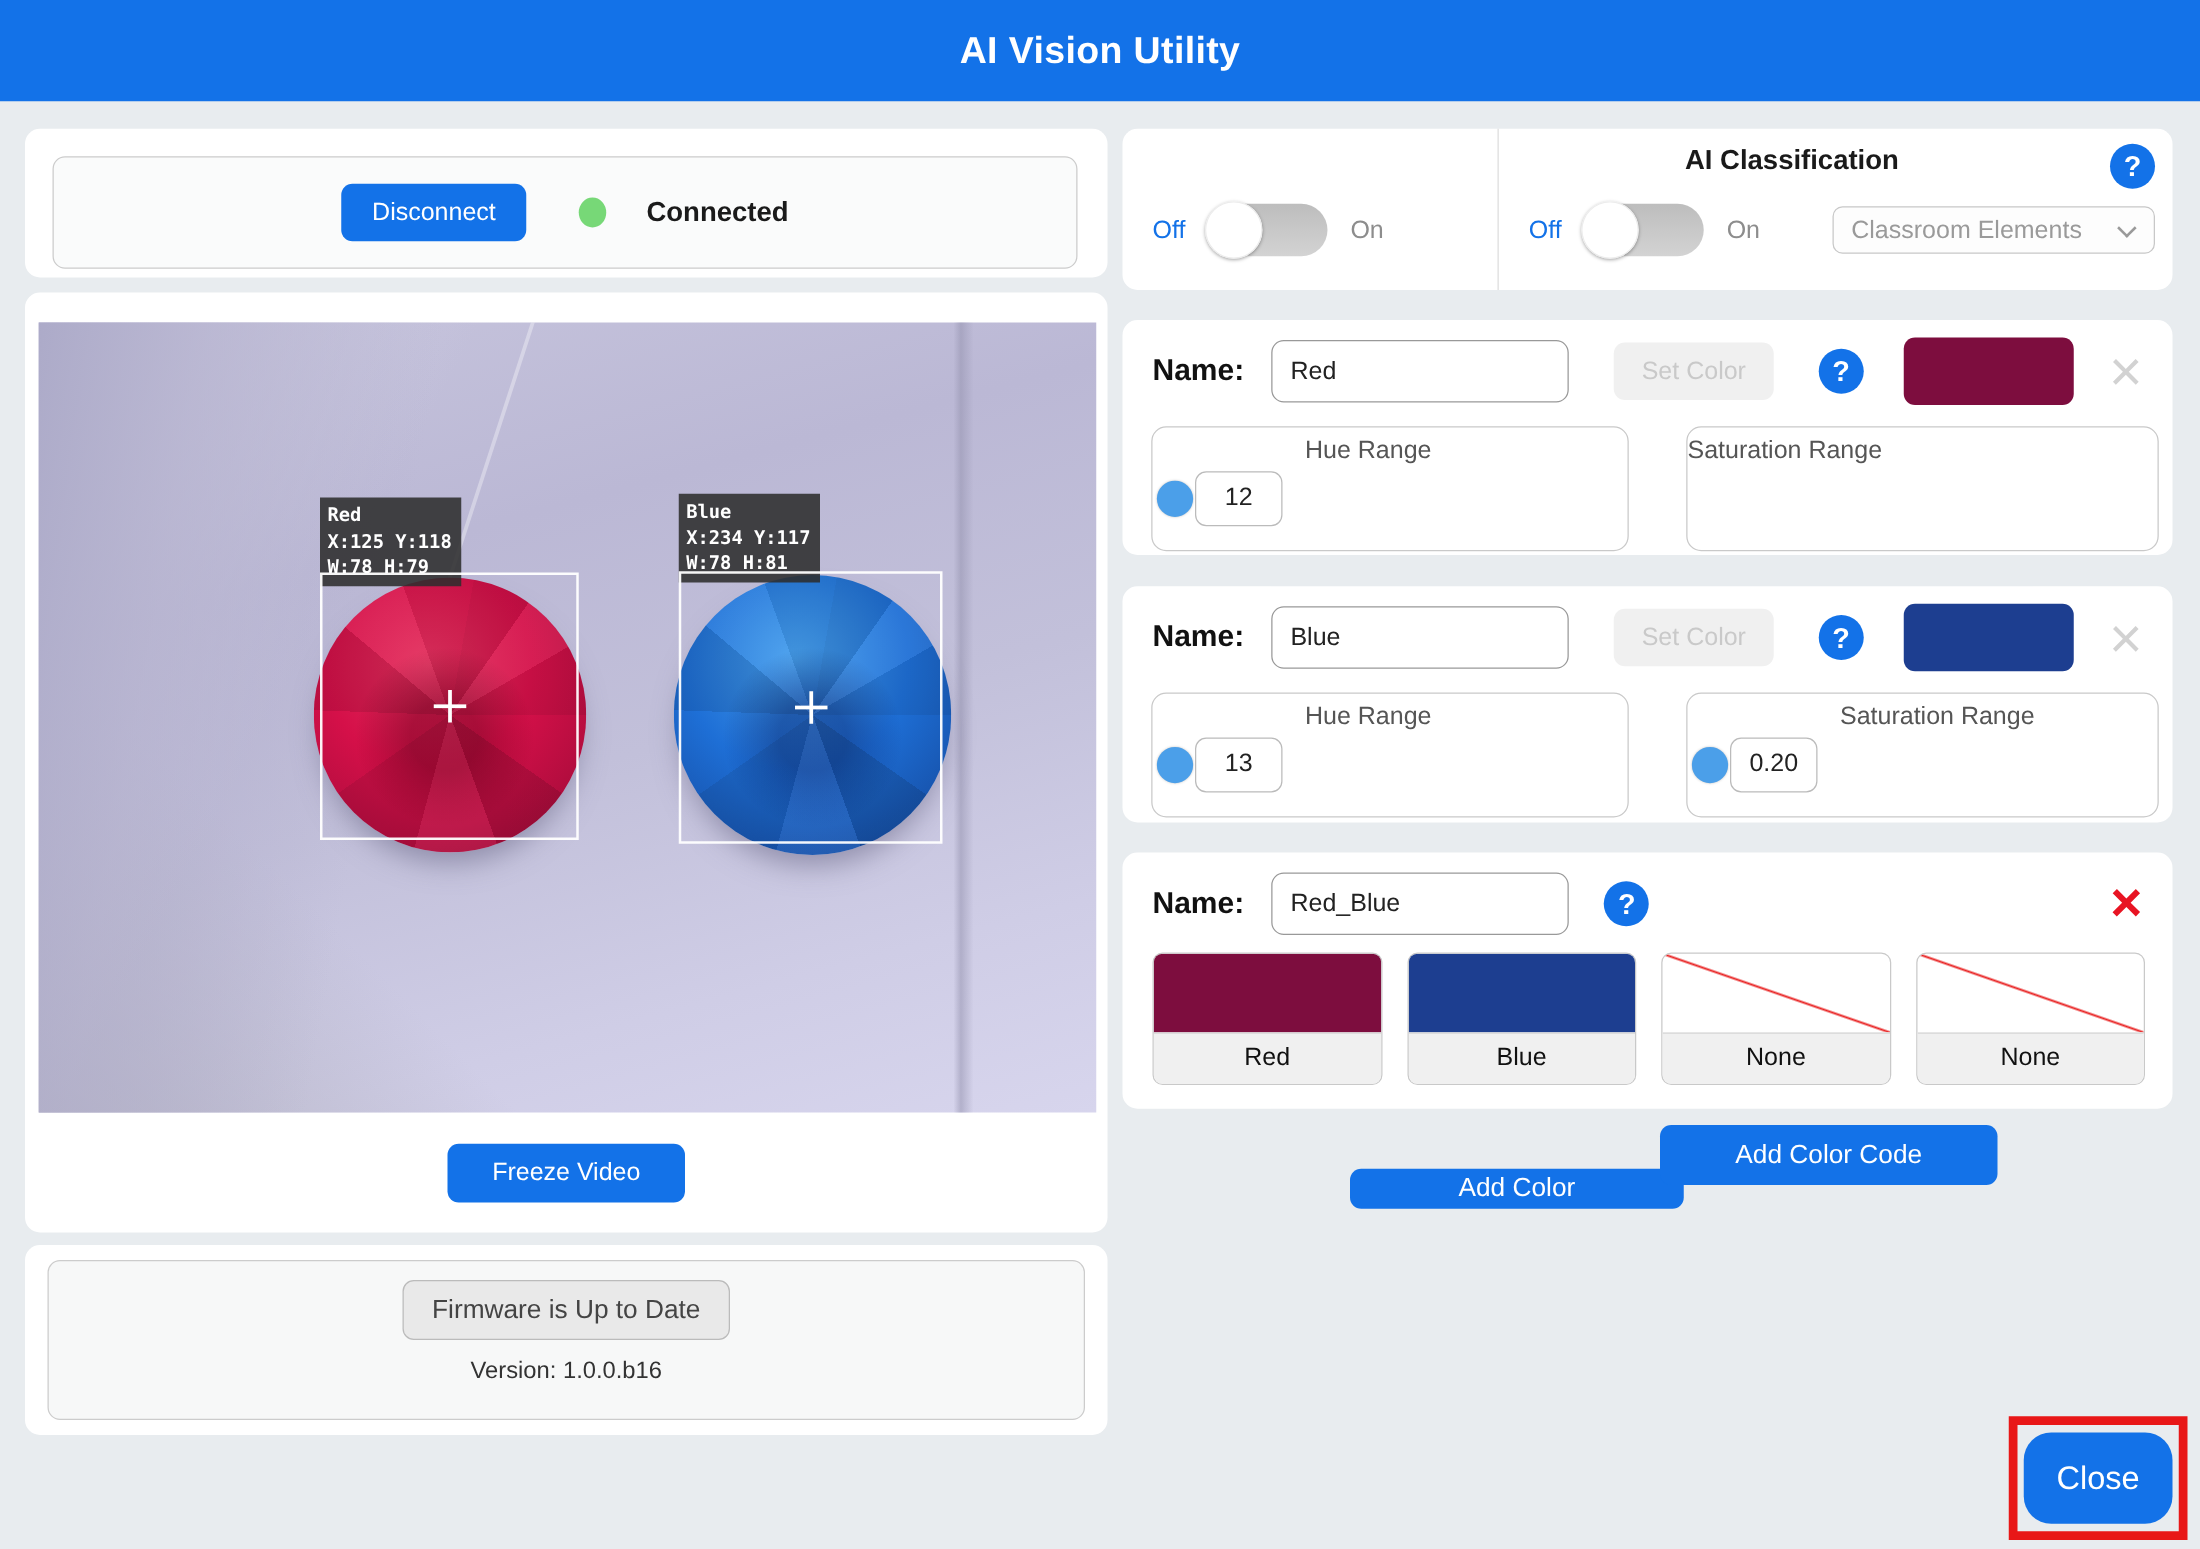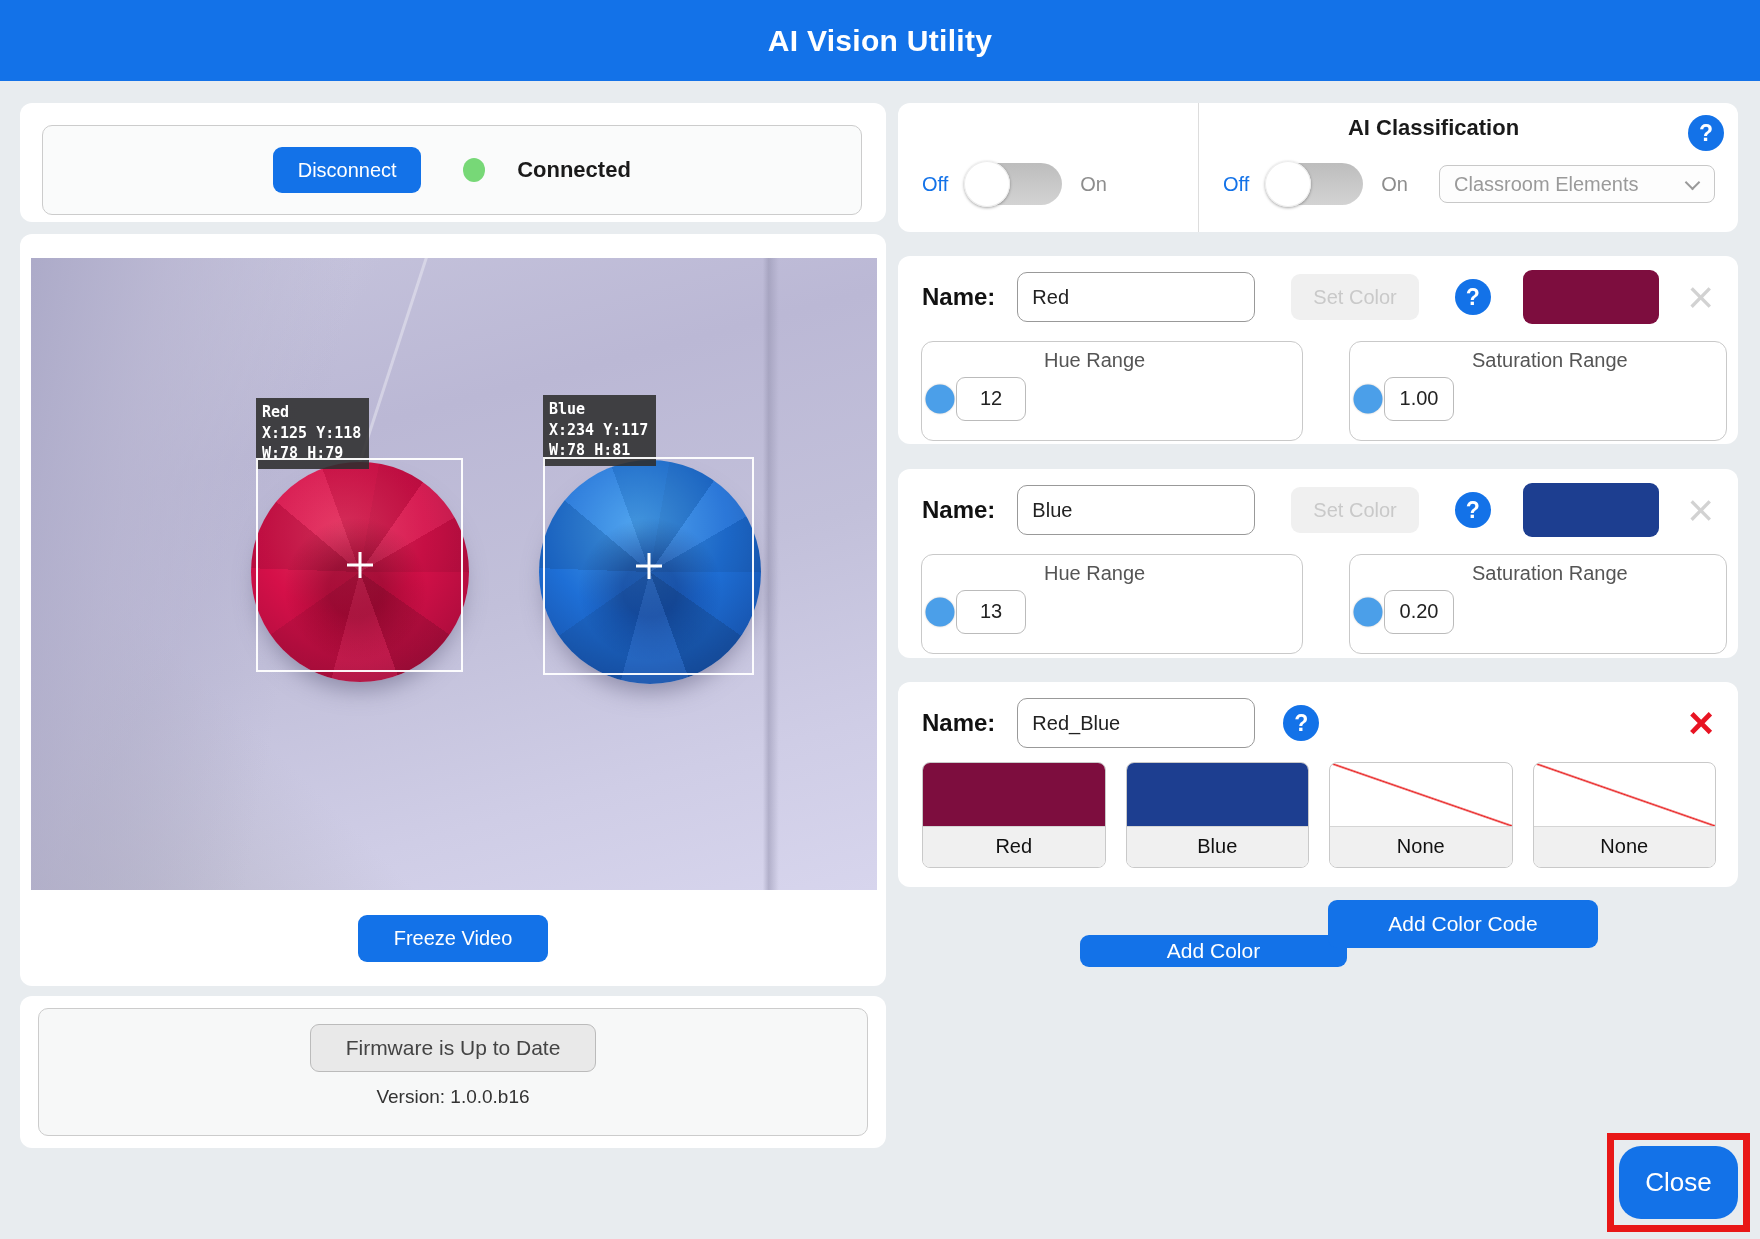--- a/index.html
+++ b/index.html
@@ -146,38 +146,38 @@
 
   .freeze-btn{ position:absolute; left:50%; transform:translateX(-50%); top:681px; width:190px; height:47px; }
 
   .fw-card{ left:20px; top:996px; width:866px; height:152px; }
   .fw-box{
     position:absolute; left:18px; top:12px; width:830px; height:128px;
     border:1.5px solid #ccc; border-radius:10px; background:#f7f8f8;
     display:flex; flex-direction:column; align-items:center;
   }
   .fw-btn{
-    margin-top:15px; width:286px; height:48px; background:#e9e9e9; border:1.5px solid #bbb;
+    margin-top:15px; width:262px; height:48px; background:#e9e9e9; border:1.5px solid #bbb;
     border-radius:9px; color:#444; font-size:21px; font-family:inherit;
     display:flex; align-items:center; justify-content:center;
   }
   .fw-version{ margin-top:14px; font-size:19px; color:#333; }
 
   
   .toggles-card{ left:898px; top:103px; width:840px; height:129px; }
   .tg-half{ position:absolute; top:0; height:100%; }
   .tg-apriltags{ left:0; width:300px; }
   .tg-ai{ left:300px; width:540px; border-left:1.5px solid #ddd; }
   .tg-title-row{ position:absolute; top:12px; left:0; right:0; display:flex; align-items:center; justify-content:center; gap:20px; }
   .tg-title{ font-size:22px; font-weight:700; }
   .tg-ai .tg-title-row{ justify-content:center; padding-right:70px; }
   .tg-ai .help-icon{ position:absolute; right:14px; top:0; }
   .tg-controls{ position:absolute; top:60px; left:24px; right:14px; display:flex; align-items:center; gap:18px; }
   .dropdown{
-    margin-left:13px; width:276px; height:38px; border:1.5px solid #c8c8c8; border-radius:8px;
+    margin-left:40px; width:276px; height:38px; border:1.5px solid #c8c8c8; border-radius:8px;
     background:#fdfdfd; color:#9a9a9a; font-size:20px; display:flex; align-items:center;
     padding:0 40px 0 14px; position:relative; cursor:default; white-space:nowrap;
   }
   .chevron{
     position:absolute; right:16px; top:11px; width:11px; height:11px;
     border-right:2.5px solid #9a9a9a; border-bottom:2.5px solid #9a9a9a; transform:rotate(45deg);
   }
 
   .color-card{ left:898px; width:840px; }
   .color-card.red-row{ top:256px; height:188px; }
@@ -312,26 +312,20 @@
   <div class="slider-group hue-group">
     <div class="slider-row">
       <div class="slider-track">
         <span class="slider-thumb" style="left: 30%;"></span>
       </div>
       <div class="value-box">12</div>
     </div>
     <div class="slider-label">Hue Range</div>
   </div>
   <div class="slider-group sat-group">
-    <div class="slider-row">
-      <div class="slider-track">
-        <span class="slider-thumb" style="left: 93%;"></span>
-      </div>
-      <div class="value-box">1.00</div>
-    </div>
     <div class="slider-label">Saturation Range</div>
   </div>
 </div>
 
 <div class="card color-card blue-row">
   <div class="row-top">
     <span class="name-label">Name:</span>
     <input class="name-input" type="text" value="Blue" style="">
     <button class="setcolor-btn">Set Color</button>
     <span class="help-icon"></span>

